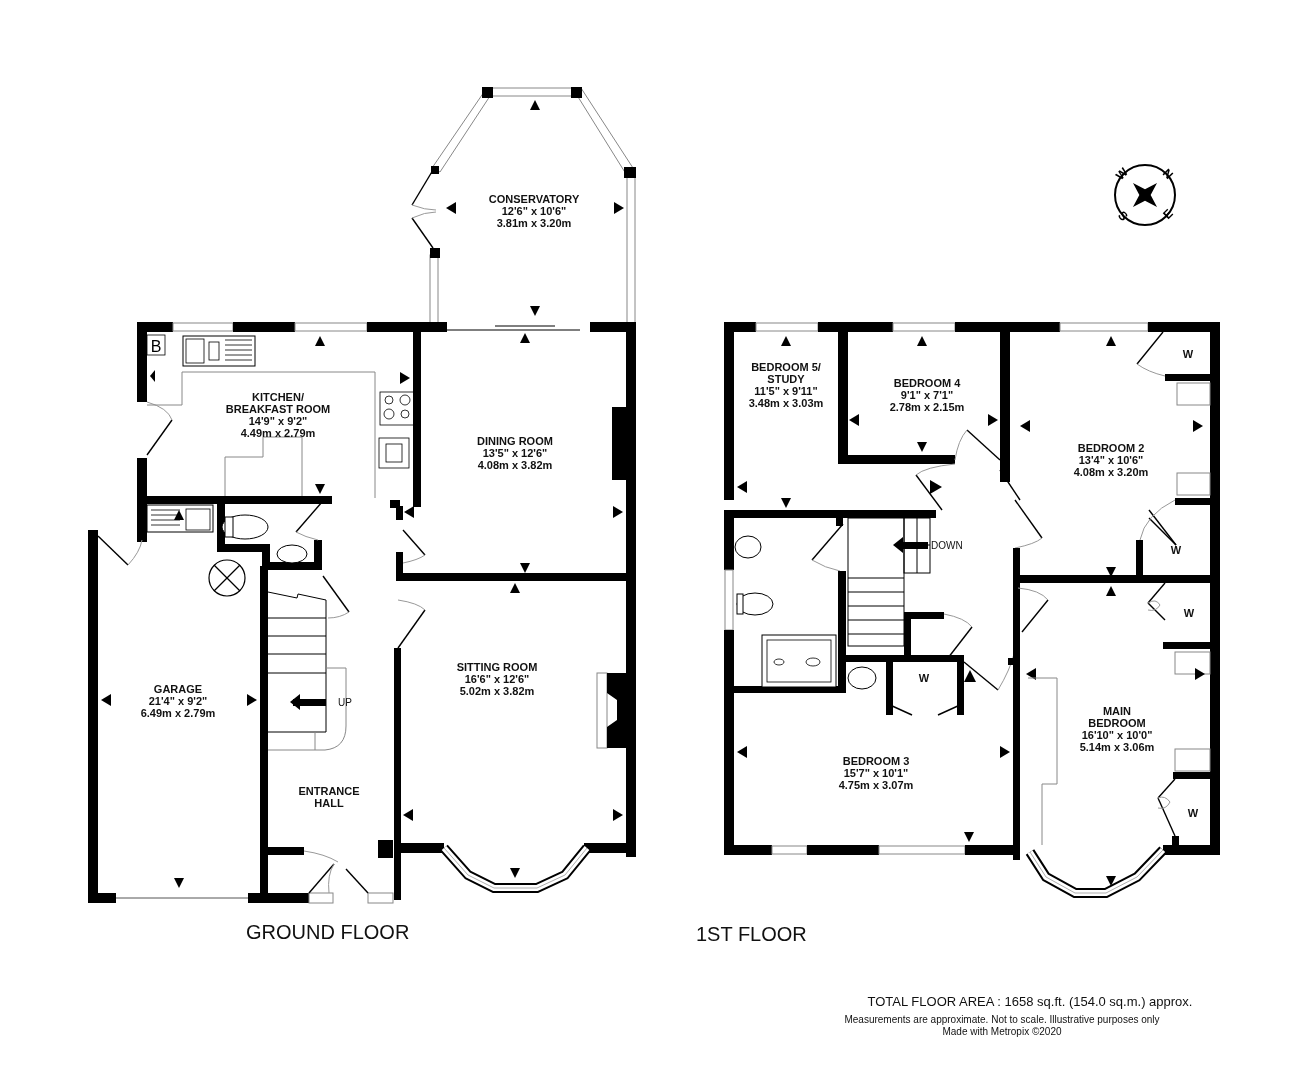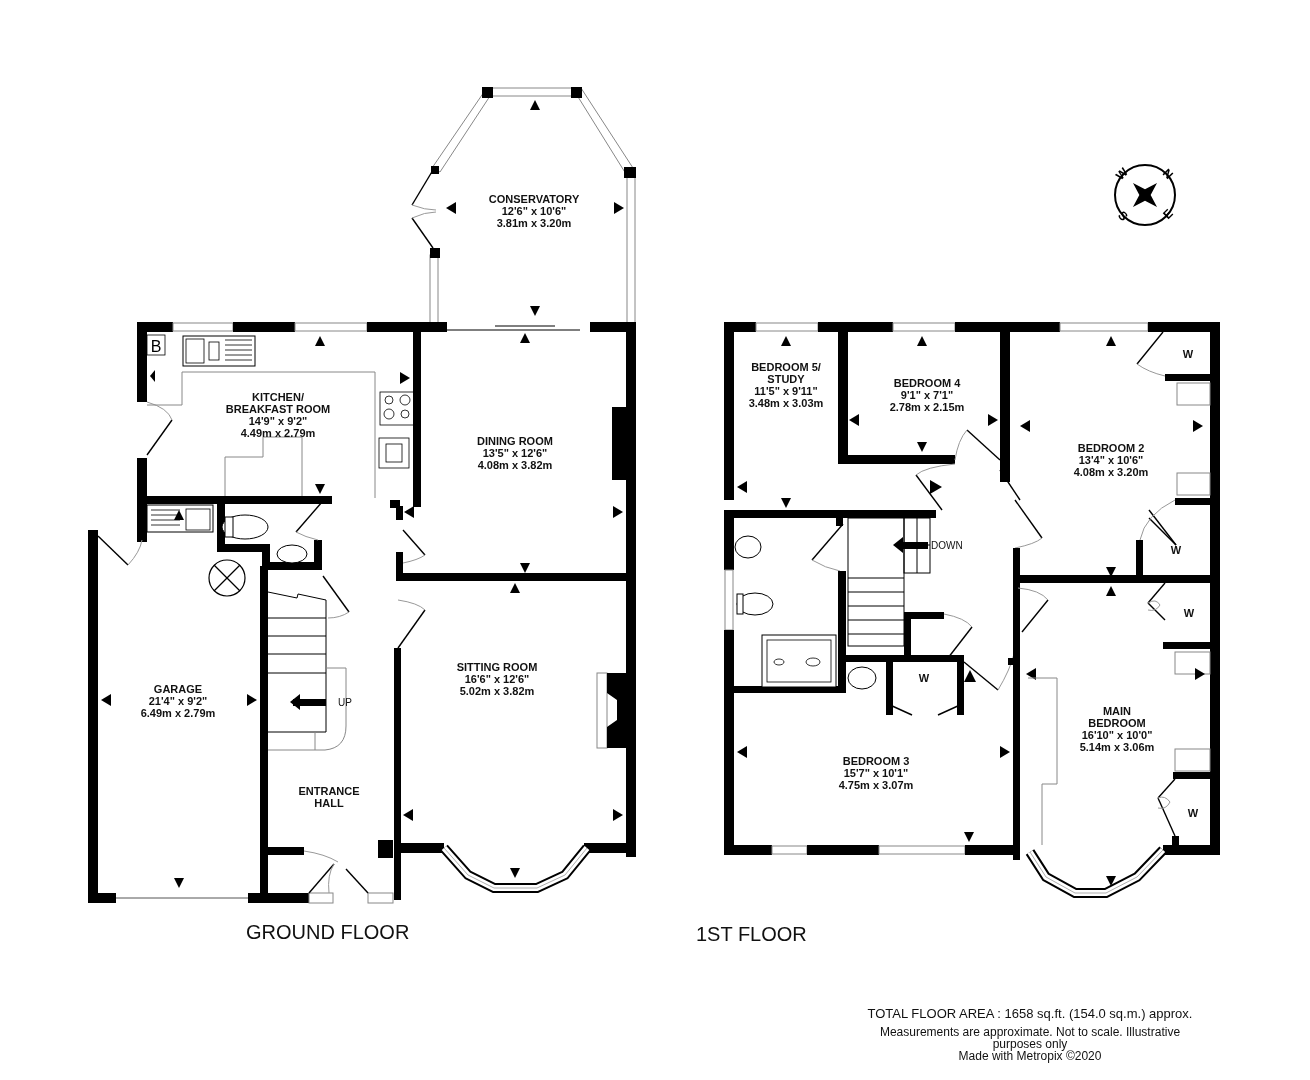--- a/index.html
+++ b/index.html
@@ -8,23 +8,23 @@
   .wall { fill:#000; }
   .win { fill:#fff; stroke:#888; stroke-width:1; }
   .thin { fill:none; stroke:#000; stroke-width:1.4; }
   .grey { fill:none; stroke:#888; stroke-width:1; }
   .arc { fill:none; stroke:#999; stroke-width:1; }
   .tri { fill:#000; }
   .rlabel { font-family:"Liberation Sans", sans-serif; font-weight:bold; font-size:11px; fill:#111; text-anchor:middle; }
   .floorlabel { font-family:"Liberation Sans", sans-serif; font-size:20px; fill:#111; }
   .small { font-family:"Liberation Sans", sans-serif; font-size:10px; fill:#111; }
   .wlabel { font-family:"Liberation Sans", sans-serif; font-weight:bold; font-size:11px; fill:#111; text-anchor:middle; }
-  .footer { position:absolute; text-align:center; color:#111; font-family:"Liberation Sans", sans-serif;margin-top:12px; }
+  .footer { position:absolute; text-align:center; color:#111; font-family:"Liberation Sans", sans-serif; }
   #total { left:860px; top:994px; width:340px; font-size:13px; }
-  #notes { left:860px; top:1014px; width:340px; font-size:12px; line-height:12px; }
+  #notes { left:832px; top:1014px; width:340px; font-size:10px; line-height:12px; }
 </style>
 </head>
 <body>
 
 <svg width="1310" height="1080" viewBox="0 0 1310 1080">
 
   <g>
 
     <g>
       <polygon class="win" points="490,88 575,88 575,96 490,96"></polygon>

